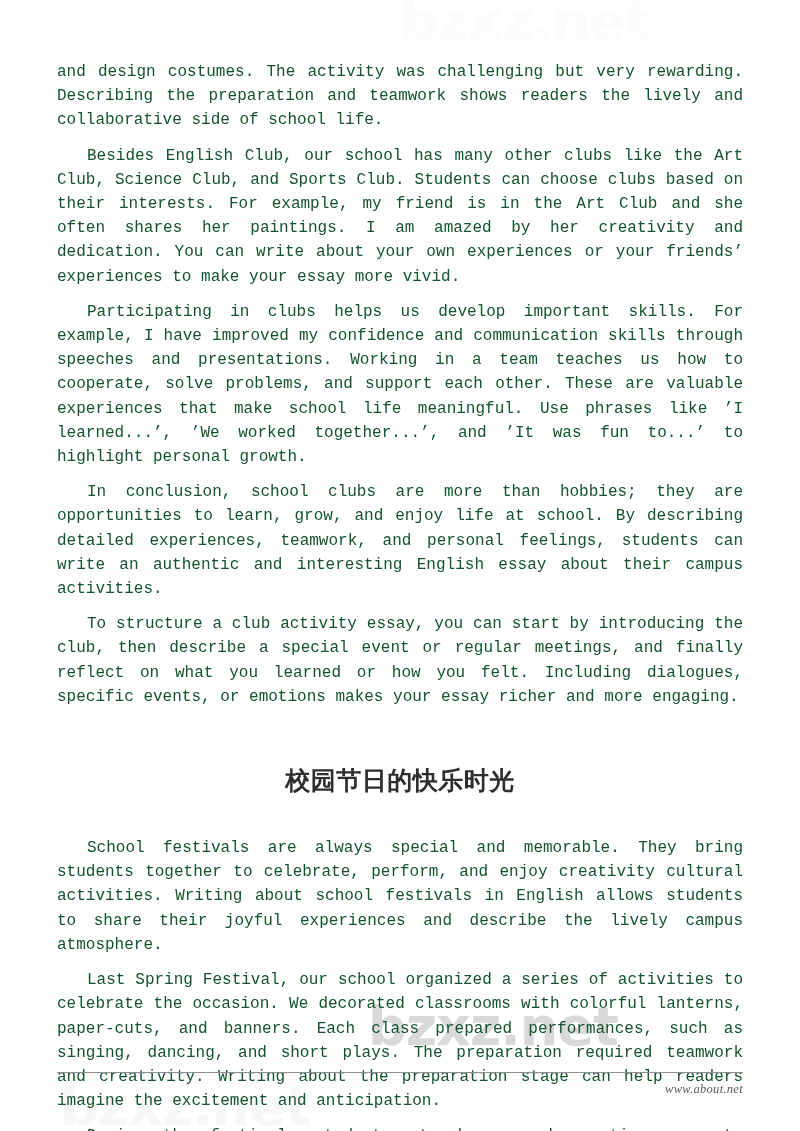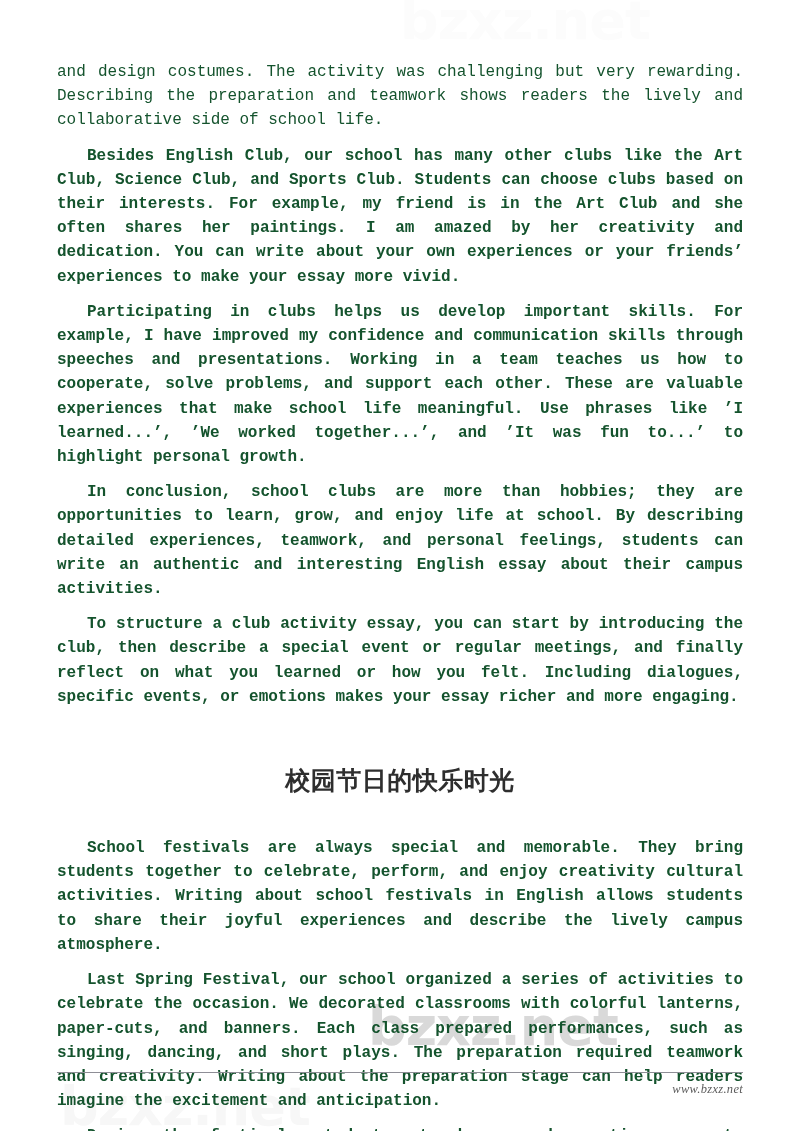--- a/index.html
+++ b/index.html
@@ -74,21 +74,20 @@
     line-height: 24.2px;
     color: #14532d;
     text-align: justify;
     text-justify: inter-word;
     text-indent: 0;
     word-spacing: 0px;
     -webkit-font-smoothing: antialiased;
   }
   p.para.indent {
     text-indent: 30px;
-    font-weight: bold;
   }
   p.para:last-child {
     margin-bottom: 0;
   }
 
   h2.cn-heading {
     margin: 0;
     padding: 0;
     font-family: "DejaVu Sans", "Liberation Sans", sans-serif;
     font-weight: bold;
@@ -153,16 +152,16 @@
     </div>
 
     <p class="para indent">School festivals are always special and memorable. They bring students together to celebrate, perform, and enjoy creativity cultural activities. Writing about school festivals in English allows students to share their joyful experiences and describe the lively campus atmosphere.</p>
     <p class="para indent">Last Spring Festival, our school organized a series of activities to celebrate the occasion. We decorated classrooms with colorful lanterns, paper-cuts, and banners. Each class prepared performances, such as singing, dancing, and short plays. The preparation required teamwork and creativity. Writing about the preparation stage can help readers imagine the excitement and anticipation.</p>
     <p class="para indent">During the festival, students, teachers, and sometimes parents gathered in the</p>
 
   </div>
 
   <div class="footer">
     <hr class="footer-rule">
-    <div class="footer-text">www.bzxz.net</div>
+    <div class="footer-text">www.about.net</div>
   </div>
 
 </div>
 
 </body></html>

